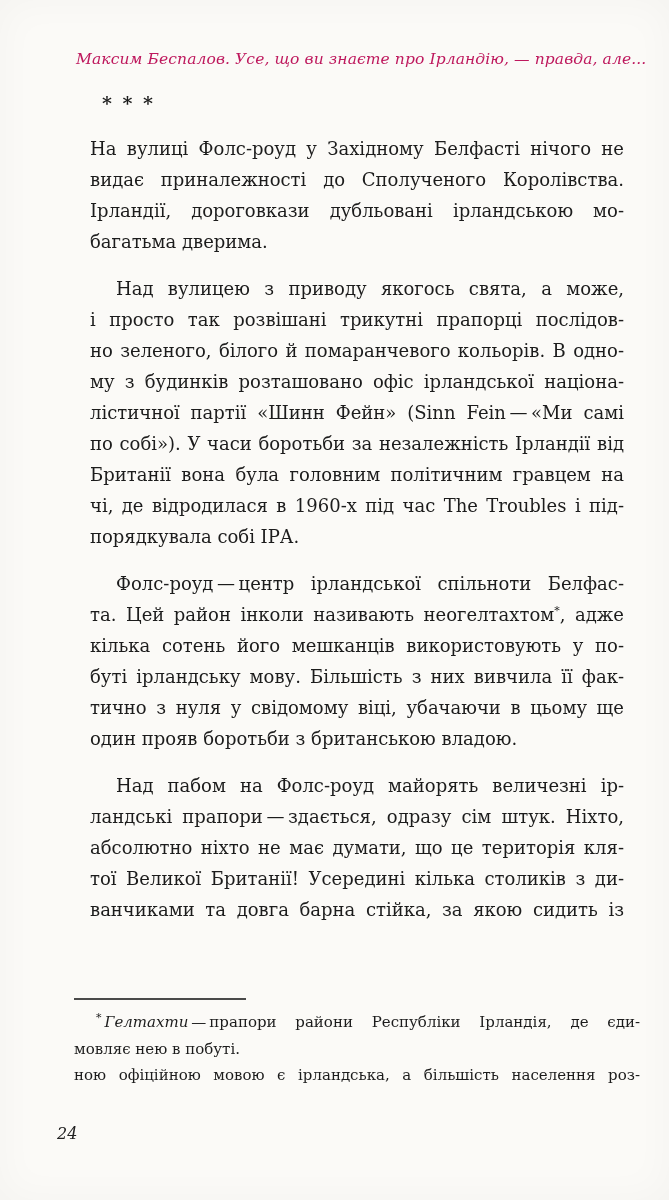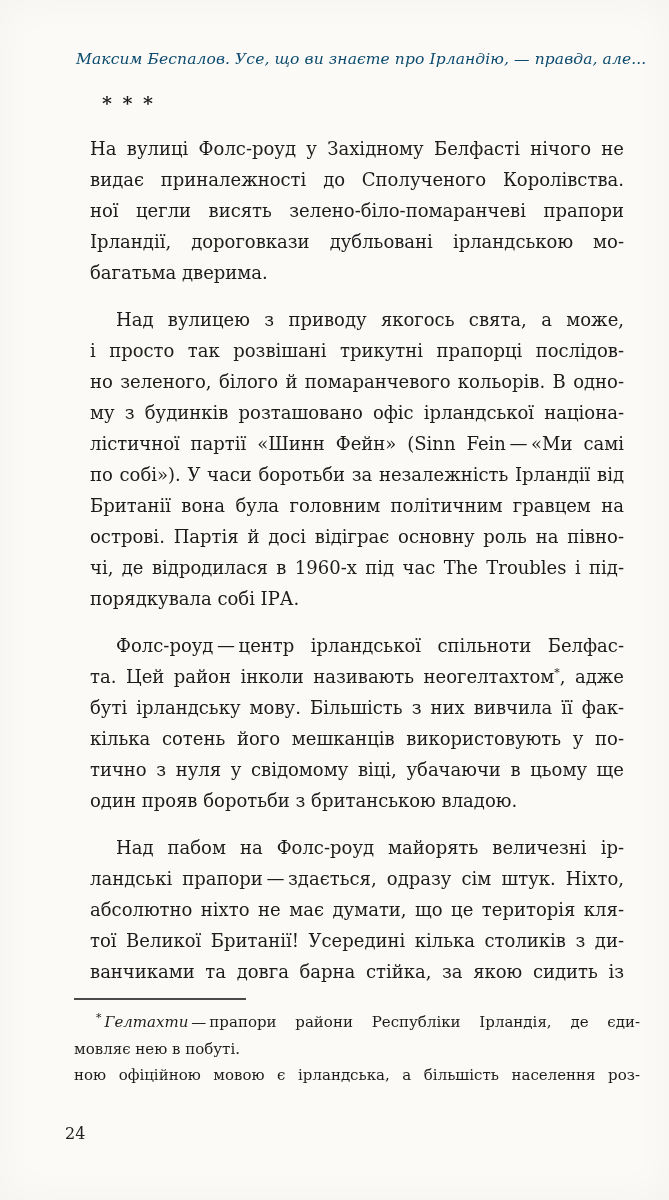--- a/index.html
+++ b/index.html
@@ -14,21 +14,21 @@
     overflow: hidden;
     box-shadow: inset 0 0 40px rgba(0,0,0,0.03);
   }
   .running-header {
     position: absolute;
     left: 76px;
     top: 50px;
     width: 560px;
     font-style: italic;
     font-size: 15.5px;
-    color: #0c4a6e;
+    color: #be185d;
     letter-spacing: 0.1px;
     white-space: nowrap;
   }
   .section-break {
     position: absolute;
     left: 102px;
     top: 92px;
     font-size: 19px;
     font-weight: bold;
     letter-spacing: 2px;
@@ -65,60 +65,59 @@
     background: #4a4a4a;
     margin-bottom: 9px;
   }
   .fline { text-align: justify; text-align-last: justify; }
   .fline.last { text-align-last: left; }
   .fline.first { text-indent: 22px; }
   .fline i { }
   .fline sup { margin-right: 3px; }
   .page-number {
     position: absolute;
-    left: 65px;
+    left: 57px;
     top: 1124px;
     font-size: 16px;
     color: #222;
+    font-style: italic;
   }
 </style>
 </head>
 <body>
 
 <div class="page">
 
   <div class="running-header">Максим Беспалов. Усе, що ви знаєте про Ірландію, — правда, але...</div>
 
   <div class="section-break">* * *</div>
 
   <div class="body-text">
       <div class="paragraph">
         <div class="line">На вулиці Фолс-роуд у Західному Белфасті нічого не</div>
         <div class="line">видає приналежності до Сполученого Королівства.</div>
-        <div class="line">ної цегли висять зелено-біло-помаранчеві прапори</div>
         <div class="line">Ірландії, дороговкази дубльовані ірландською мо-</div>
         <div class="line last">багатьма дверима.</div>
       </div>
       <div class="paragraph">
         <div class="line indent">Над вулицею з приводу якогось свята, а може,</div>
         <div class="line">і просто так розвішані трикутні прапорці послідов-</div>
         <div class="line">но зеленого, білого й помаранчевого кольорів. В одно-</div>
         <div class="line">му з будинків розташовано офіс ірландської націона-</div>
         <div class="line">лістичної партії «Шинн Фейн» (Sinn Fein — «Ми самі</div>
         <div class="line">по собі»). У часи боротьби за незалежність Ірландії від</div>
         <div class="line">Британії вона була головним політичним гравцем на</div>
-        <div class="line">острові. Партія й досі відіграє основну роль на півно-</div>
         <div class="line">чі, де відродилася в 1960-х під час The Troubles і під-</div>
         <div class="line last">порядкувала собі ІРА.</div>
       </div>
       <div class="paragraph">
         <div class="line indent">Фолс-роуд — центр ірландської спільноти Белфас-</div>
         <div class="line">та. Цей район інколи називають неогелтахтом<sup>*</sup>, адже</div>
+        <div class="line">кілька сотень його мешканців використовують у по-</div>
         <div class="line">буті ірландську мову. Більшість з них вивчила її фак-</div>
-        <div class="line">кілька сотень його мешканців використовують у по-</div>
         <div class="line">тично з нуля у свідомому віці, убачаючи в цьому ще</div>
         <div class="line last">один прояв боротьби з британською владою.</div>
       </div>
       <div class="paragraph">
         <div class="line indent">Над пабом на Фолс-роуд майорять величезні ір-</div>
         <div class="line">ландські прапори — здається, одразу сім штук. Ніхто,</div>
         <div class="line">абсолютно ніхто не має думати, що це територія кля-</div>
         <div class="line">тої Великої Британії! Усередині кілька столиків з ди-</div>
         <div class="line">ванчиками та довга барна стійка, за якою сидить із</div>
       </div>

